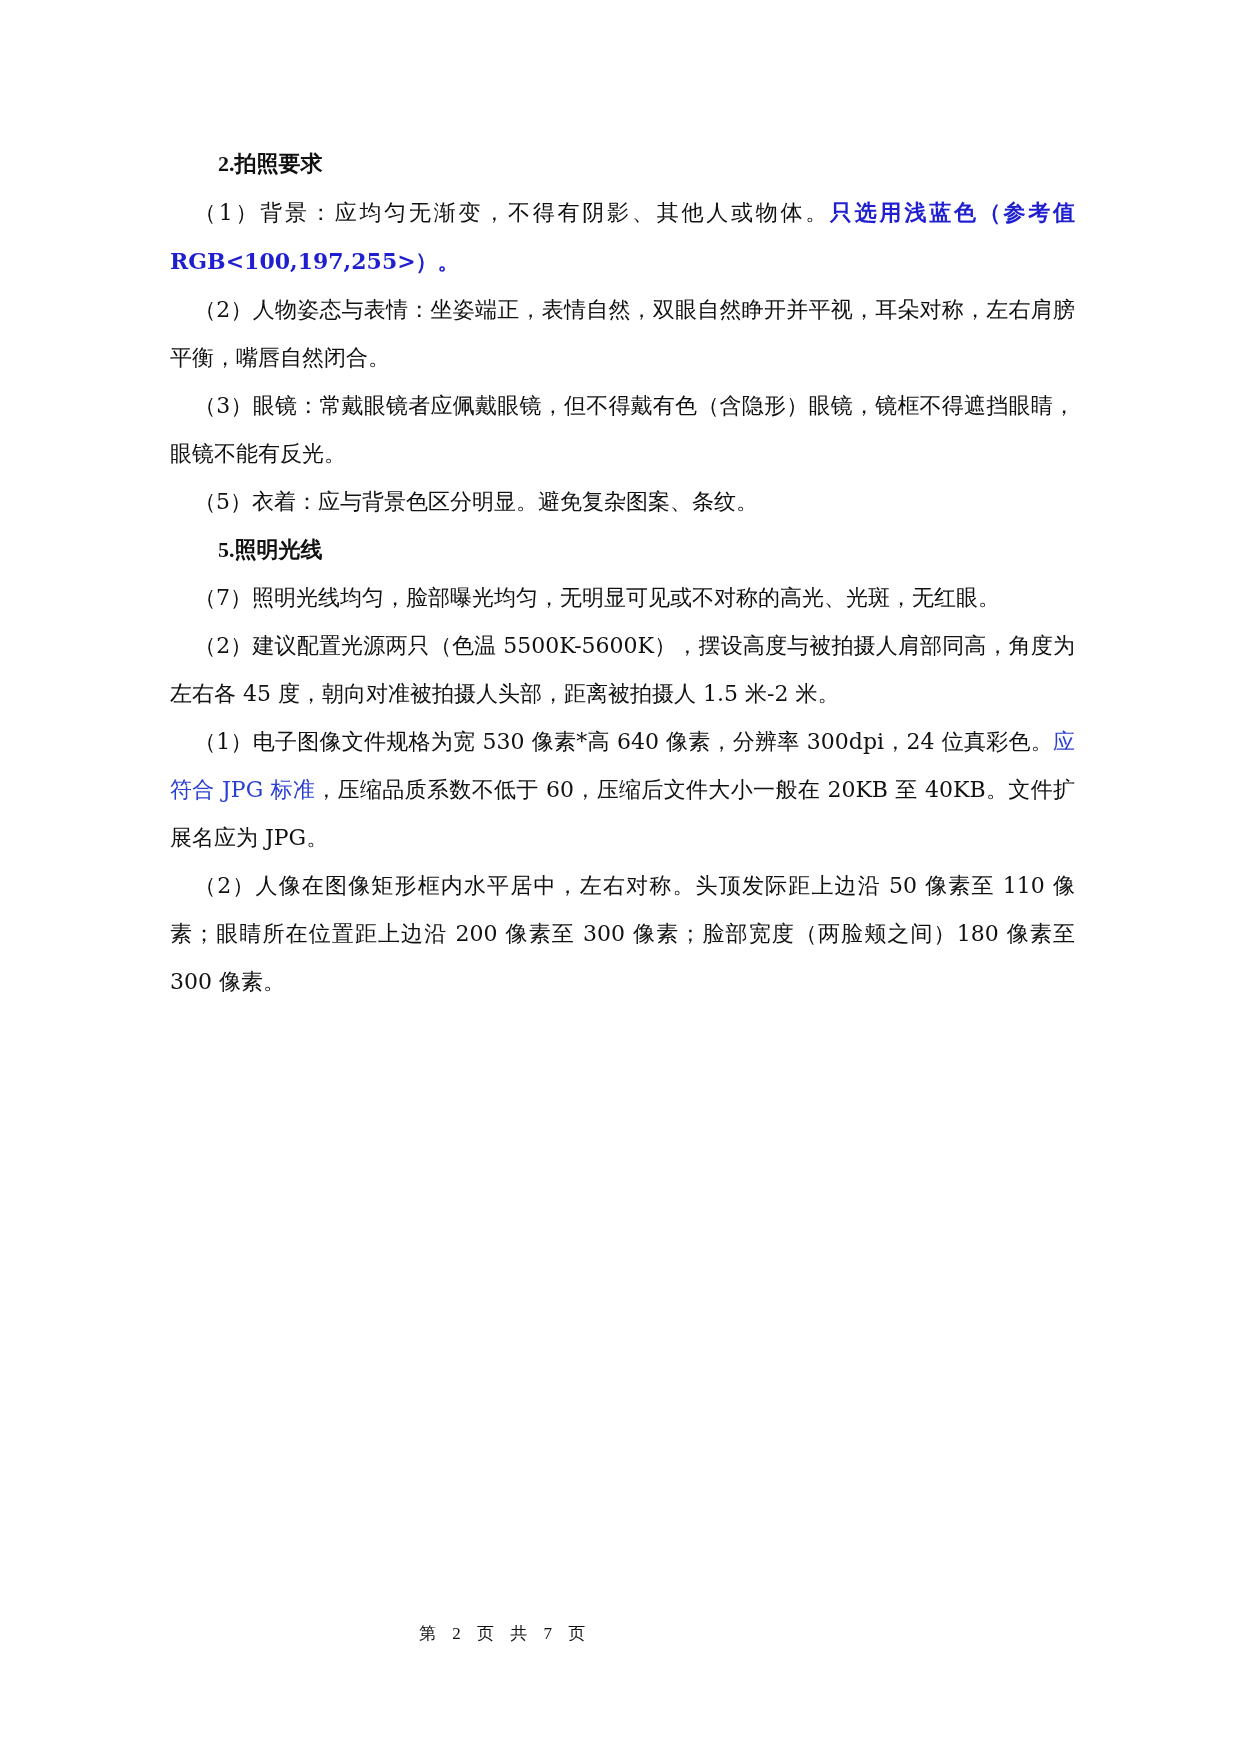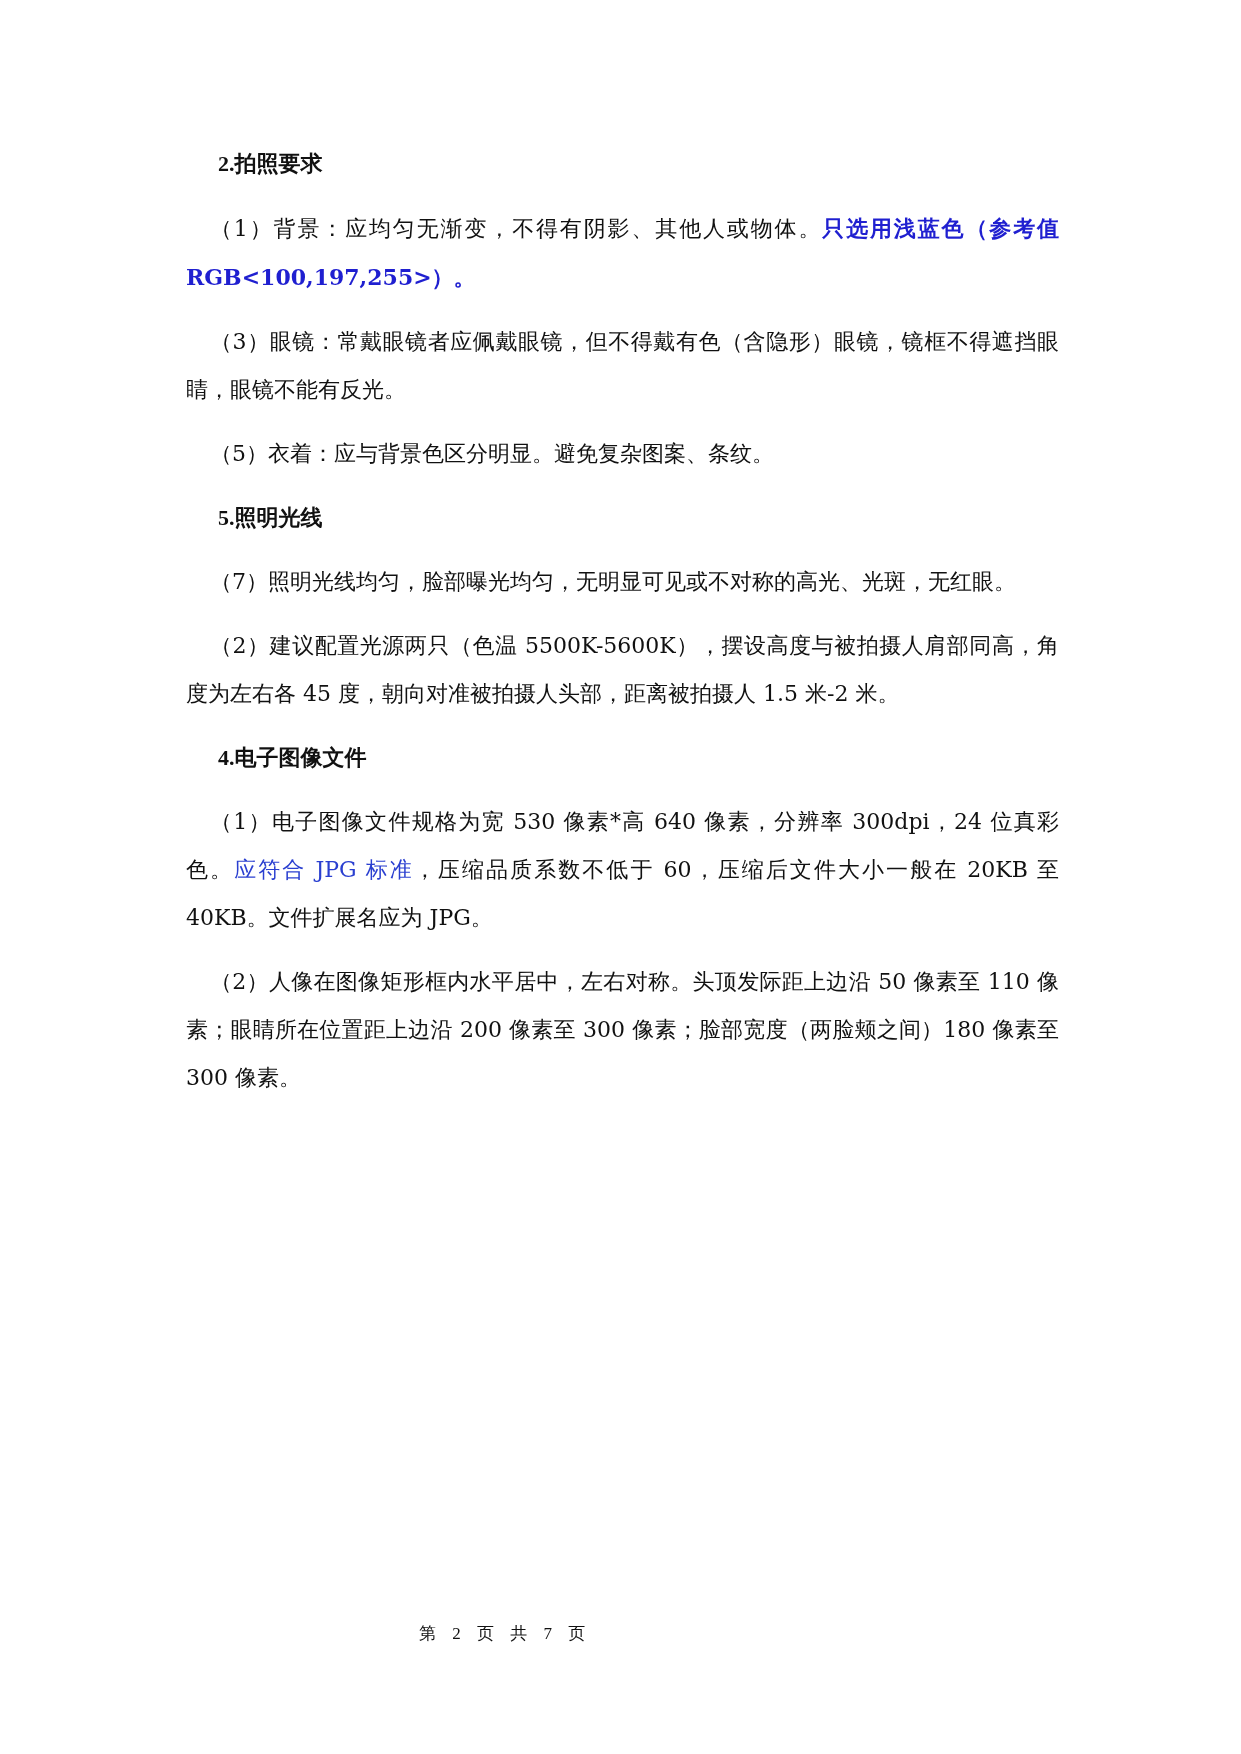--- a/index.html
+++ b/index.html
@@ -10,45 +10,45 @@
   }
   .page { position: absolute; left: 0; top: 0; width: 1241px; height: 1754px; }
   .content {
     position: absolute; left: 170px; top: 140px; width: 905px;
     font-size: 22px; line-height: 48px;
   }
   .heading {
     font-weight: bold; text-indent: 48px; margin: 0;
     font-family: "Liberation Serif", "DejaVu Serif", serif;
   }
-  .para { margin: 16px; text-indent: 0; text-align: justify; }
+  .para { margin: 0; text-indent: 0; text-align: justify; }
   .para .lead { padding-left: 24px; }
   .blue-bold { color: #1f1fd0; font-weight: bold; }
   .blue { color: #2a3fd0; }
   .footer {
     position: absolute; left: 0; width: 1010px; top: 1622px;
     text-align: center; font-size: 17px; letter-spacing: 6px;
     font-family: "Liberation Serif", "DejaVu Serif", serif;
   }
 </style>
 </head>
 <body>
 
 <div class="page">
   <div class="content">
 
     <p class="heading">2.拍照要求</p>
     <p class="para"><span class="lead"></span><span>（1）背景：应均匀无渐变，不得有阴影、其他人或物体。</span><span class="blue-bold">只选用浅蓝色（参考值 RGB&lt;100,197,255&gt;）。</span></p>
+    <p class="para"><span class="lead"></span><span>（2）人物姿态与表情：坐姿端正，表情自然，双眼自然睁开并平视，耳朵对称，左右肩膀平衡，嘴唇自然闭合。</span></p>
     <p class="para"><span class="lead"></span><span>（3）眼镜：常戴眼镜者应佩戴眼镜，但不得戴有色（含隐形）眼镜，镜框不得遮挡眼睛，眼镜不能有反光。</span></p>
     <p class="para"><span class="lead"></span><span>（5）衣着：应与背景色区分明显。避免复杂图案、条纹。</span></p>
 
     <p class="heading">5.照明光线</p>
     <p class="para"><span class="lead"></span><span>（7）照明光线均匀，脸部曝光均匀，无明显可见或不对称的高光、光斑，无红眼。</span></p>
     <p class="para"><span class="lead"></span><span>（2）建议配置光源两只（色温 5500K-5600K），摆设高度与被拍摄人肩部同高，角度为左右各 45 度，朝向对准被拍摄人头部，距离被拍摄人 1.5 米-2 米。</span></p>
 
-    <p class="heading">4.电子图像文件</p>
     <p class="para"><span class="lead"></span><span>（1）电子图像文件规格为宽 530 像素*高 640 像素，分辨率 300dpi，24 位真彩色。</span><span class="blue">应符合 JPG 标准</span><span>，压缩品质系数不低于 60，压缩后文件大小一般在 20KB 至 40KB。文件扩展名应为 JPG。</span></p>
     <p class="para"><span class="lead"></span><span>（2）人像在图像矩形框内水平居中，左右对称。头顶发际距上边沿 50 像素至 110 像素；眼睛所在位置距上边沿 200 像素至 300 像素；脸部宽度（两脸颊之间）180 像素至 300 像素。</span></p>
 
   </div>
 
   <div class="footer">第 2 页 共 7 页</div>
 </div>
 
 </body></html>

